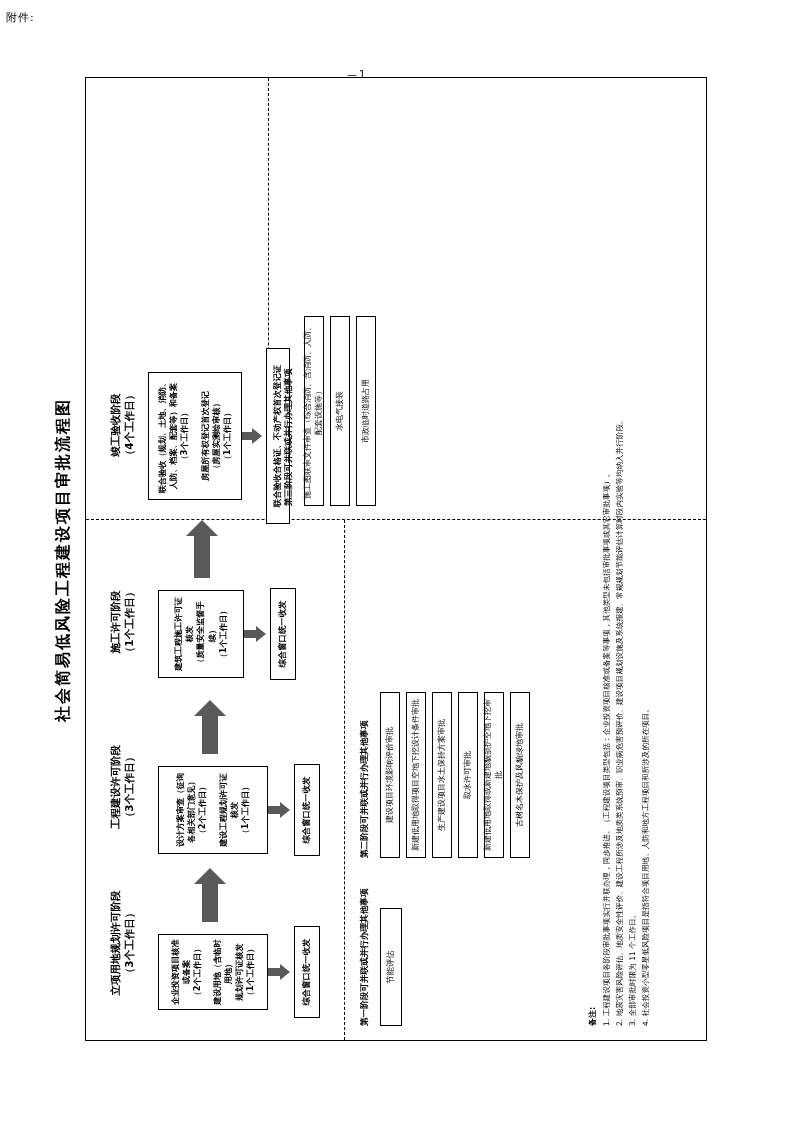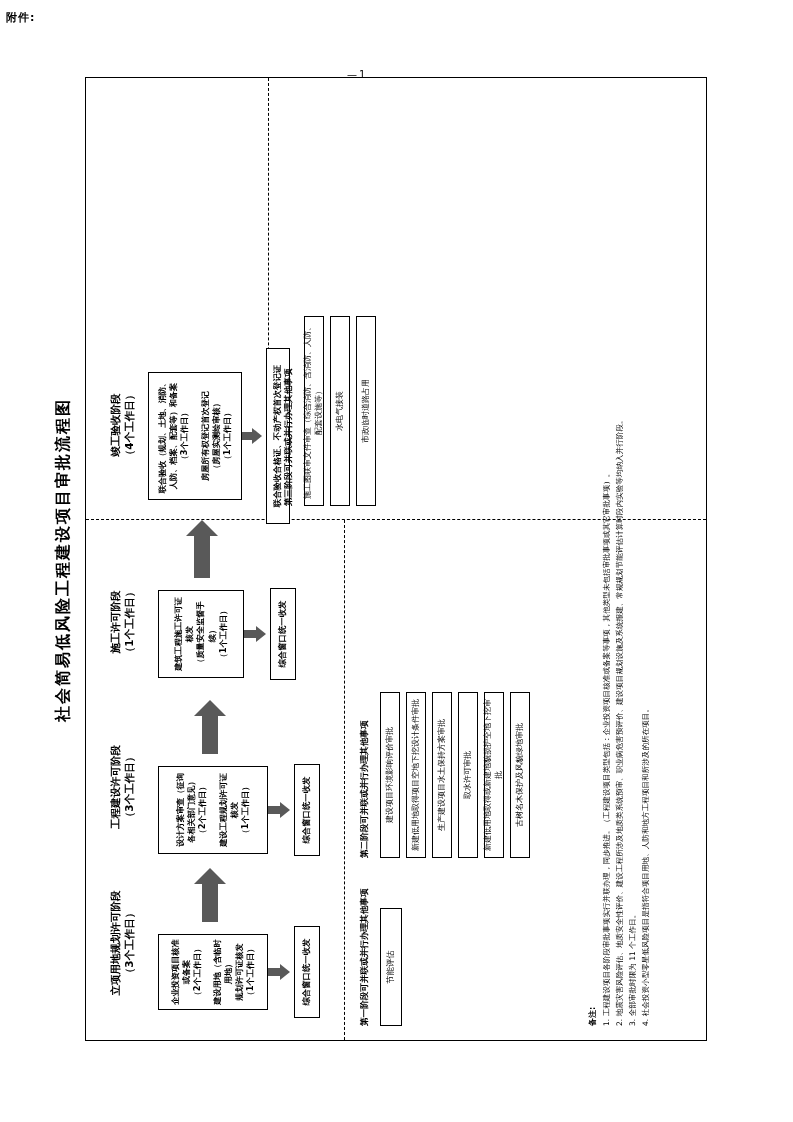--- a/index.html
+++ b/index.html
@@ -12,21 +12,21 @@
   
   #rot{
     position:absolute;
     
     width:1040px;height:700px;
     left:50%;top:50%;
     transform:translate(-50%,-50%) rotate(-90deg);
     transform-origin:50% 50%;
   }
 
-  .attach{position:absolute;left:6px;top:10px;font-size:11px;font-weight:bold;letter-spacing:1px;}
+  .attach{position:absolute;left:6px;top:10px;font-size:11px;font-weight:normal;letter-spacing:1px;}
   .pageno{position:absolute;right:2px;top:4px;font-size:10px;letter-spacing:2px;}
 
   
   .frame{position:absolute;left:40px;top:38px;width:962px;height:620px;border:1.6px solid #000;background:#fff;}
 
   
   .box{position:absolute;border:1.4px solid #000;background:#fff;
        display:flex;align-items:center;justify-content:center;text-align:center;
        font-size:8.2px;line-height:1.35;font-weight:bold;padding:2px 3px;box-sizing:border-box;}
   .box.thin{border-width:1px;font-weight:bold;}

